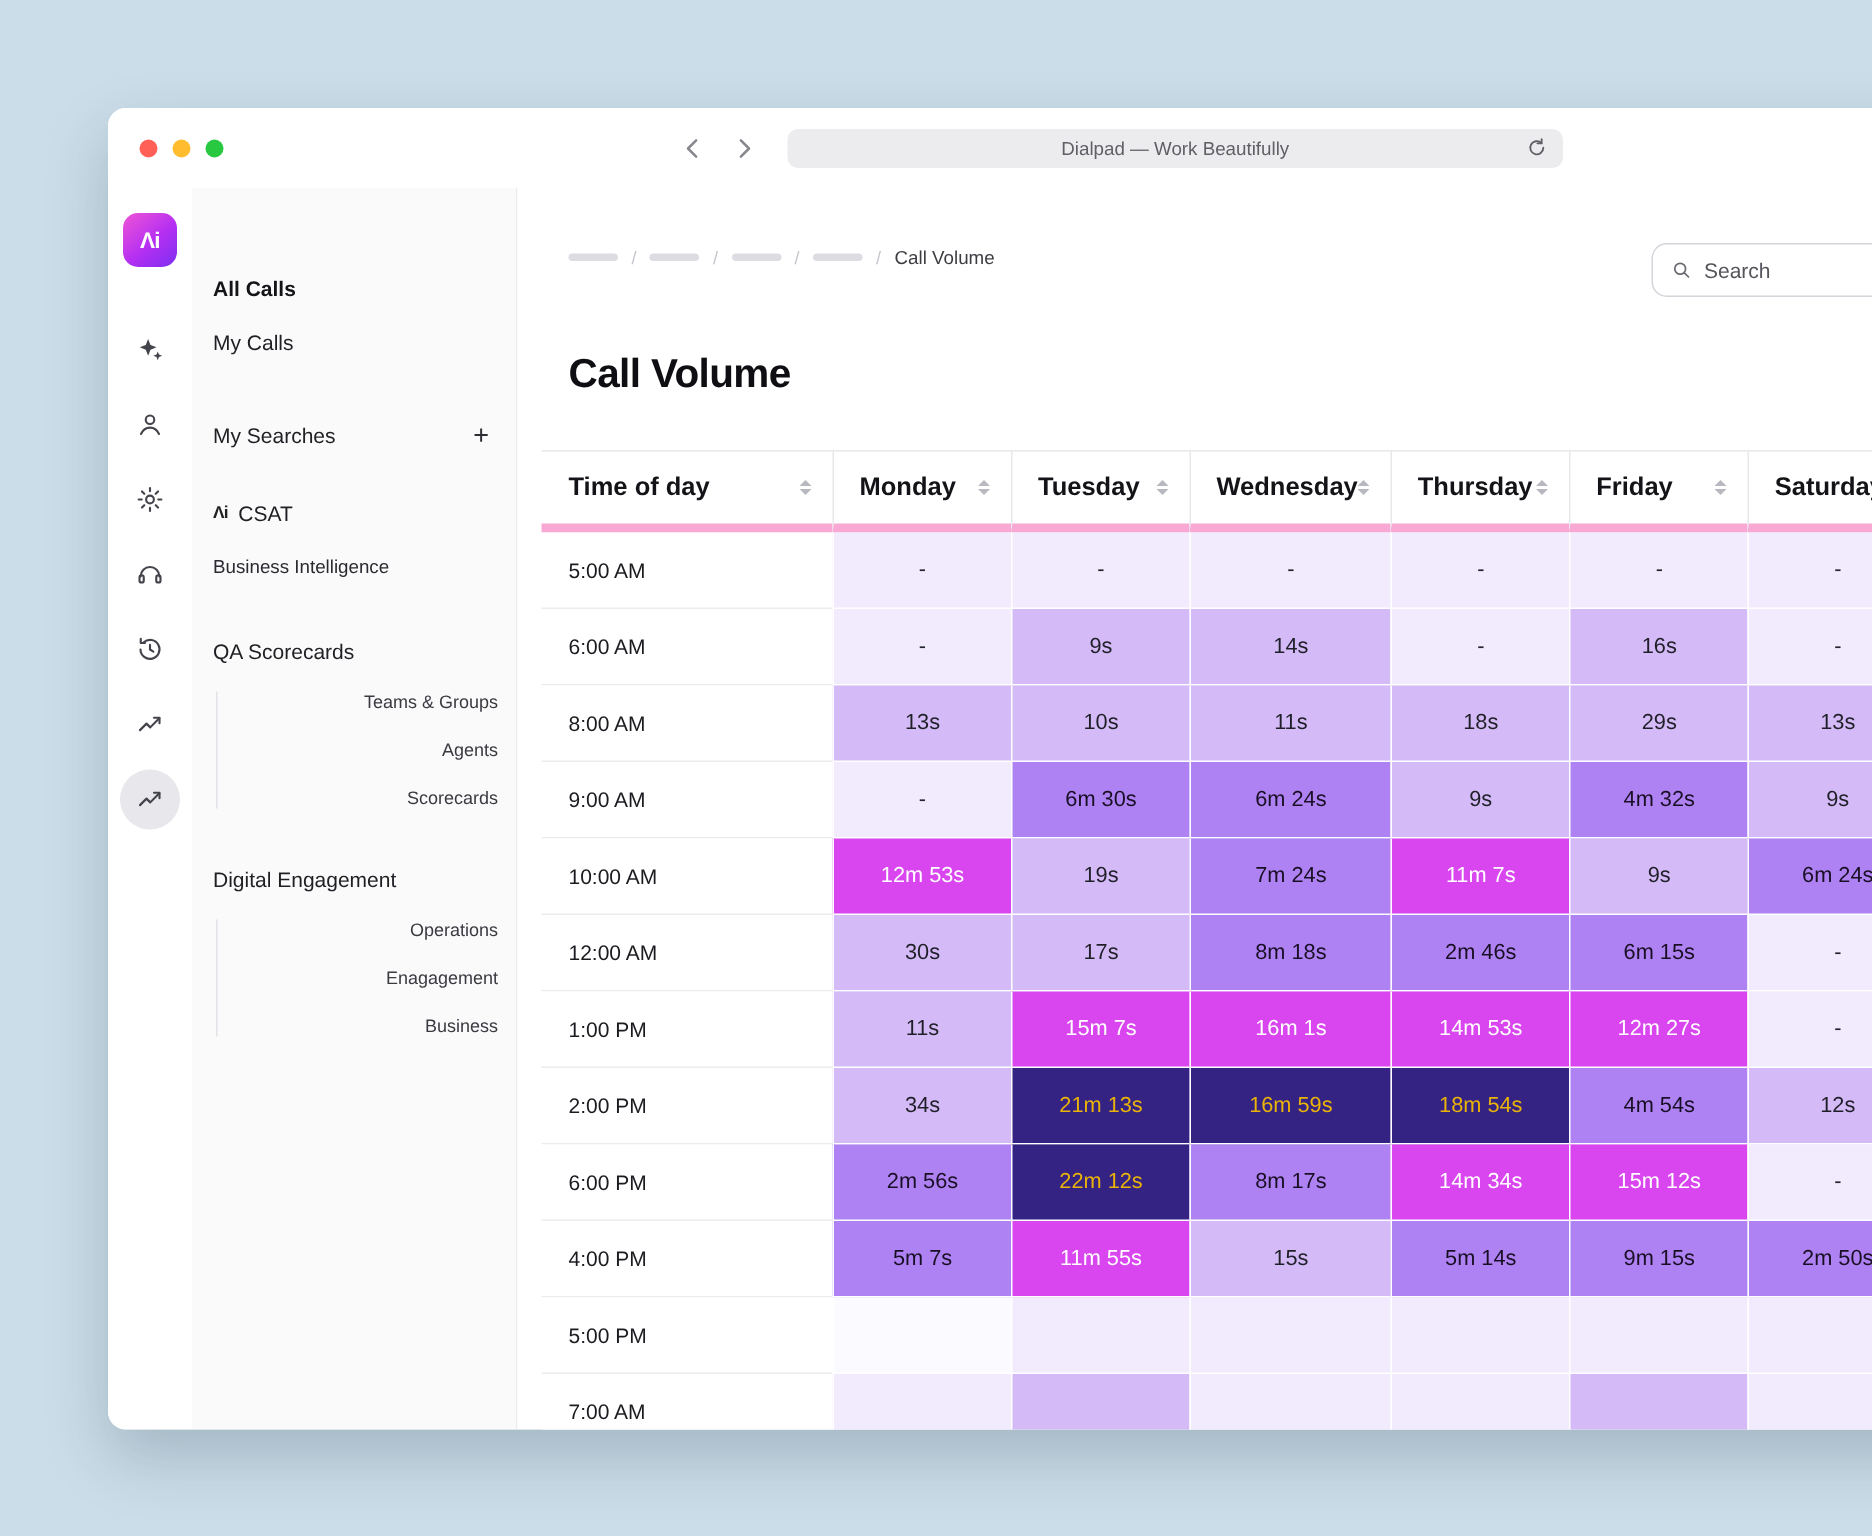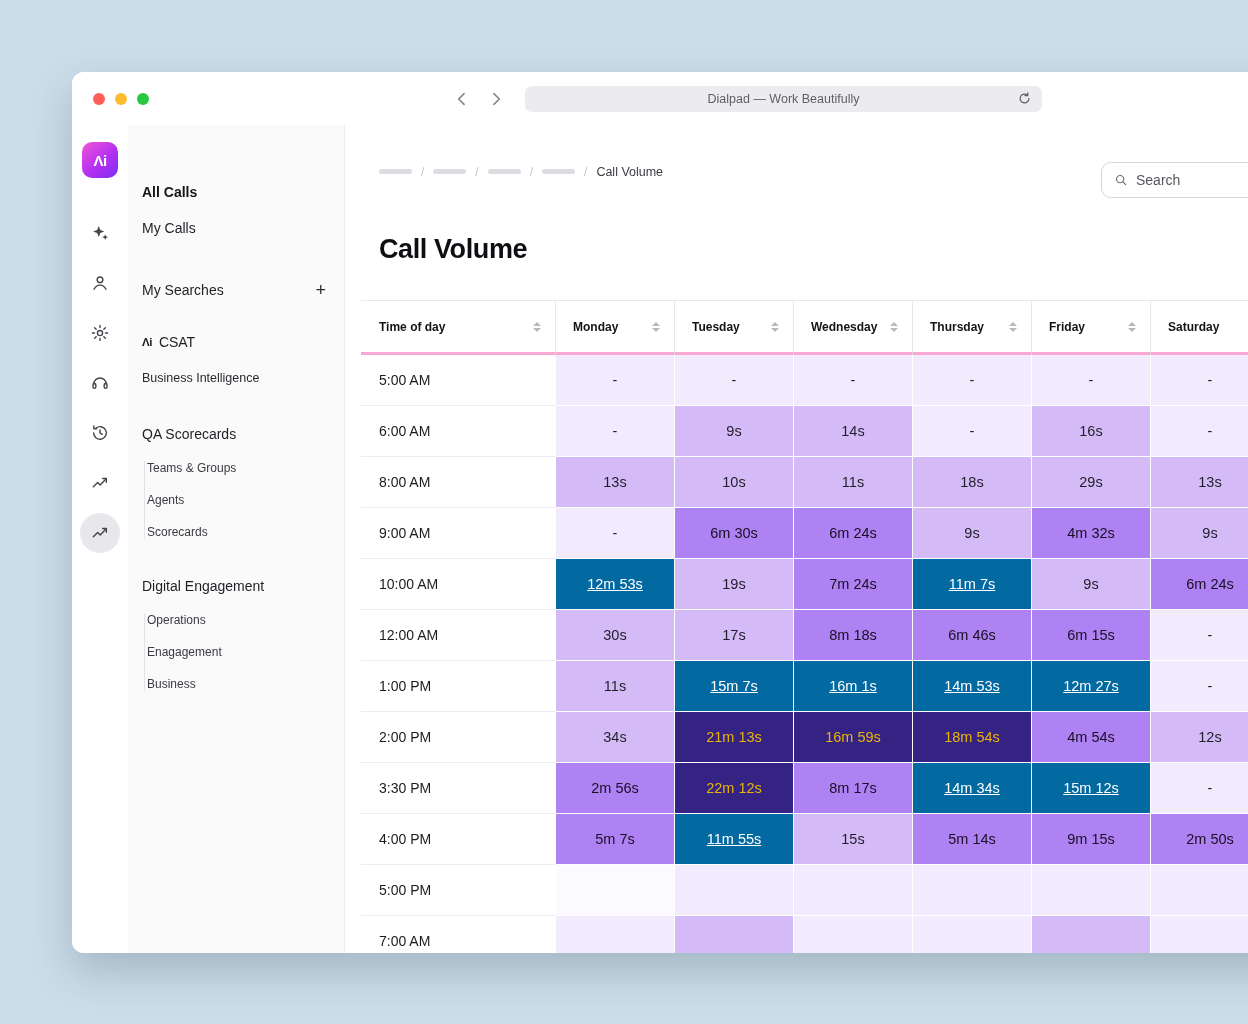--- a/index.html
+++ b/index.html
@@ -60,21 +60,21 @@
   .nrow { font-size:14px; color:#1f1f24; cursor:pointer; }
   .nrow.bold { font-weight:700; color:#141418; }
   .mb20 { margin-bottom:20px; } .mb21 { margin-bottom:21px; }
   .mb33 { margin-bottom:46px; } .mb36 { margin-bottom:36px; }
   .mb41 { margin-bottom:41px; } .mb19 { margin-bottom:19px; }
   .row-flex { display:flex; align-items:center; justify-content:space-between;gap:28px; }
   .plus { font-size:18px; color:#2c2c33; line-height:14px; padding-right:6px; cursor:pointer; }
   .csat-row { display:flex; align-items:center; gap:7px; }
   .ai-glyph { font-size:11.5px; font-weight:800; letter-spacing:-0.5px; color:#222; }
   .small-item { font-size:12.5px; color:#2a2a30; }
-  .subgroup { border-left:1.5px solid #e2e2e8; margin:0 0 0 2px; padding-left:2px; }
+  .subgroup { border-left:1.5px solid #e2e2e8; margin:0 0 0 2px; padding-left:20px;text-align:right; }
   .subitem { font-size:12px; color:#3a3a41; margin-bottom:18px; cursor:pointer; }
   .subgroup.endgap { margin-bottom:39px; }
   
   .main { flex:1; position:relative; background:#fff; min-width:0; }
   .breadcrumb { position:absolute; left:34px; top:40px; display:flex; align-items:center; gap:9px; height:13px; }
   .bc-bar { width:33px; height:5px; border-radius:2.5px; background:#dcdce2; }
   .bc-slash { font-size:12px; color:#c6c6cd; }
   .bc-current { font-size:12.5px; color:#3c3c43; }
   .searchbox {
     position:absolute; left:756px; top:37px; width:230px; height:36px;
@@ -82,38 +82,38 @@
     display:flex; align-items:center; gap:8px; padding:0 12px;
   }
   .searchbox svg { width:14px; height:14px; color:#6b6b72; flex:none; }
   .searchbox input { border:none; outline:none; font-size:14px; color:#333; width:100%; font-family:inherit; background:transparent; }
   .searchbox input::placeholder { color:#55555c; opacity:1; }
   .page-title { position:absolute; left:34px; top:109px; font-size:27px; font-weight:800; letter-spacing:-0.4px; color:#0f0f13; }
   
   .tablewrap { position:absolute; left:16px; top:175px; }
   table.heat { border-collapse:separate; border-spacing:0; table-layout:fixed; }
   .heat th {
-    height:55px; background:#fff; font-size:12px; font-weight:700; color:#141418;
-    border-top:1px solid #e8e8eb; border-bottom:3px solid #f9a8d4; padding:0; cursor:pointer;
+    height:55px; background:#fff; font-size:17px; font-weight:700; color:#141418;
+    border-top:1px solid #e8e8eb; border-bottom:6px solid #f9a8d4; padding:0; cursor:pointer;
   }
   .heat th + th { border-left:1px solid #e8e8eb; }
   .th-in { display:flex; align-items:center; justify-content:space-between; padding:0 14px 0 17px; }
   .heat th:first-child .th-in { padding-left:18px; }
   .sort { display:flex; flex-direction:column; gap:2px; }
   .sort i { display:block; width:0; height:0; border-left:4px solid transparent; border-right:4px solid transparent; }
   .sort .up { border-bottom:4px solid #b8b8c1; }
   .sort .down { border-top:4px solid #b8b8c1; }
   .heat td { height:51px; font-size:14.5px; text-align:center; }
   td.time { text-align:left; padding-left:18px; font-size:14px; color:#1b1b20; background:#fff; border-bottom:1px solid #ececf0; }
   td.val { border-left:1px solid #fff; border-bottom:1px solid #fff; cursor:pointer; }
   .heat-lw { background:#fbfaff; color:#24242c; }
   .heat-l0 { background:#f1ebfd; color:#24242c; }
   .heat-l1 { background:#d5baf8; color:#1f1f27; }
   .heat-l2 { background:#af82f3; color:#180f24; }
-  .heat-l3 { background:#0369a1; color:#fff;text-decoration:underline; }
+  .heat-l3 { background:#d946ef; color:#fff; }
   .heat-l4 { background:#352384; color:#eab308; }
 </style>
 </head>
 <body>
 
 <div class="window">
 
   <div class="chrome">
     <span class="tl red"></span>
     <span class="tl yellow"></span>
@@ -362,21 +362,21 @@
                 <td class="val heat-l2">7m 24s</td>
                 <td class="val heat-l3">11m 7s</td>
                 <td class="val heat-l1">9s</td>
                 <td class="val heat-l2">6m 24s</td>
               </tr>
               <tr>
                 <td class="time">12:00 AM</td>
                 <td class="val heat-l1">30s</td>
                 <td class="val heat-l1">17s</td>
                 <td class="val heat-l2">8m 18s</td>
-                <td class="val heat-l2">6m 46s</td>
+                <td class="val heat-l2">2m 46s</td>
                 <td class="val heat-l2">6m 15s</td>
                 <td class="val heat-l0">-</td>
               </tr>
               <tr>
                 <td class="time">1:00 PM</td>
                 <td class="val heat-l1">11s</td>
                 <td class="val heat-l3">15m 7s</td>
                 <td class="val heat-l3">16m 1s</td>
                 <td class="val heat-l3">14m 53s</td>
                 <td class="val heat-l3">12m 27s</td>
@@ -385,21 +385,21 @@
               <tr>
                 <td class="time">2:00 PM</td>
                 <td class="val heat-l1">34s</td>
                 <td class="val heat-l4">21m 13s</td>
                 <td class="val heat-l4">16m 59s</td>
                 <td class="val heat-l4">18m 54s</td>
                 <td class="val heat-l2">4m 54s</td>
                 <td class="val heat-l1">12s</td>
               </tr>
               <tr>
-                <td class="time">3:30 PM</td>
+                <td class="time">6:00 PM</td>
                 <td class="val heat-l2">2m 56s</td>
                 <td class="val heat-l4">22m 12s</td>
                 <td class="val heat-l2">8m 17s</td>
                 <td class="val heat-l3">14m 34s</td>
                 <td class="val heat-l3">15m 12s</td>
                 <td class="val heat-l0">-</td>
               </tr>
               <tr>
                 <td class="time">4:00 PM</td>
                 <td class="val heat-l2">5m 7s</td>

